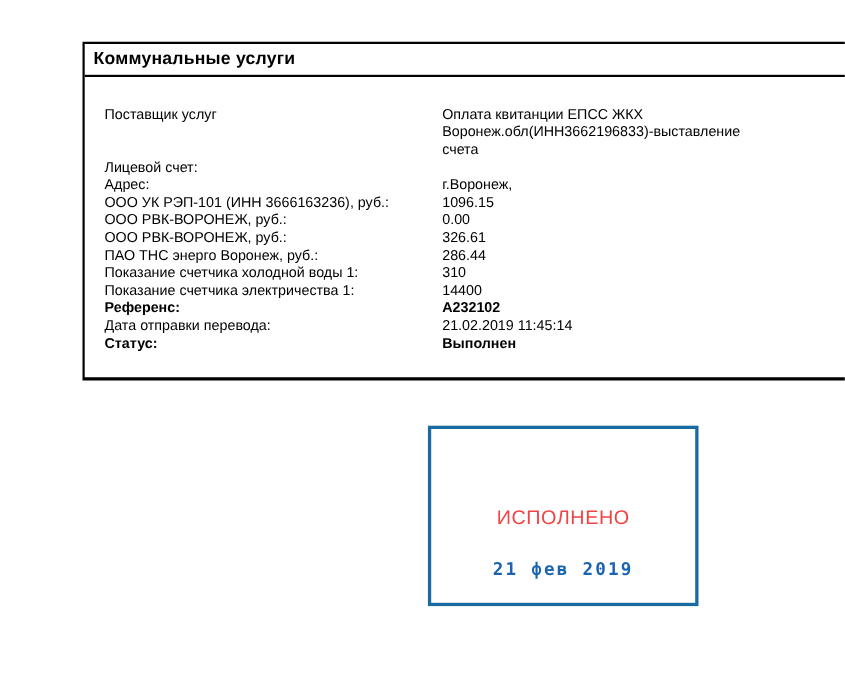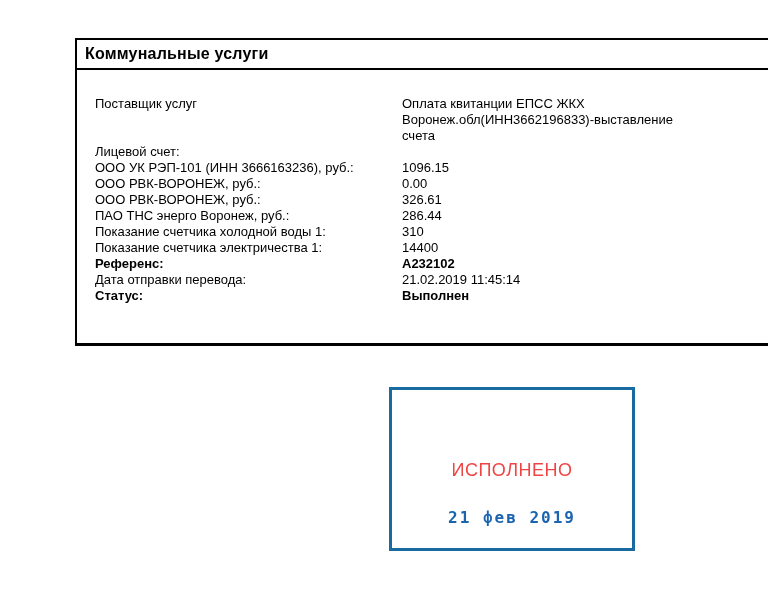--- a/index.html
+++ b/index.html
@@ -97,20 +97,22 @@
           <div class="field-label">Поставщик услуг</div>
           <div class="field-value">Оплата квитанции ЕПСС ЖКХ Воронеж.обл(ИНН3662196833)-выставление счета</div>
         </div>
 
         <div class="field-row">
           <div class="field-label">Лицевой счет:</div>
           <div class="field-value"></div>
         </div>
 
         <div class="field-row">
+          <div class="field-label">Адрес:</div>
+          <div class="field-value">г.Воронеж,</div>
         </div>
 
         <div class="field-row">
           <div class="field-label">ООО УК РЭП-101 (ИНН 3666163236), руб.:</div>
           <div class="field-value">1096.15</div>
         </div>
 
         <div class="field-row">
           <div class="field-label">ООО РВК-ВОРОНЕЖ, руб.:</div>
           <div class="field-value">0.00</div>

